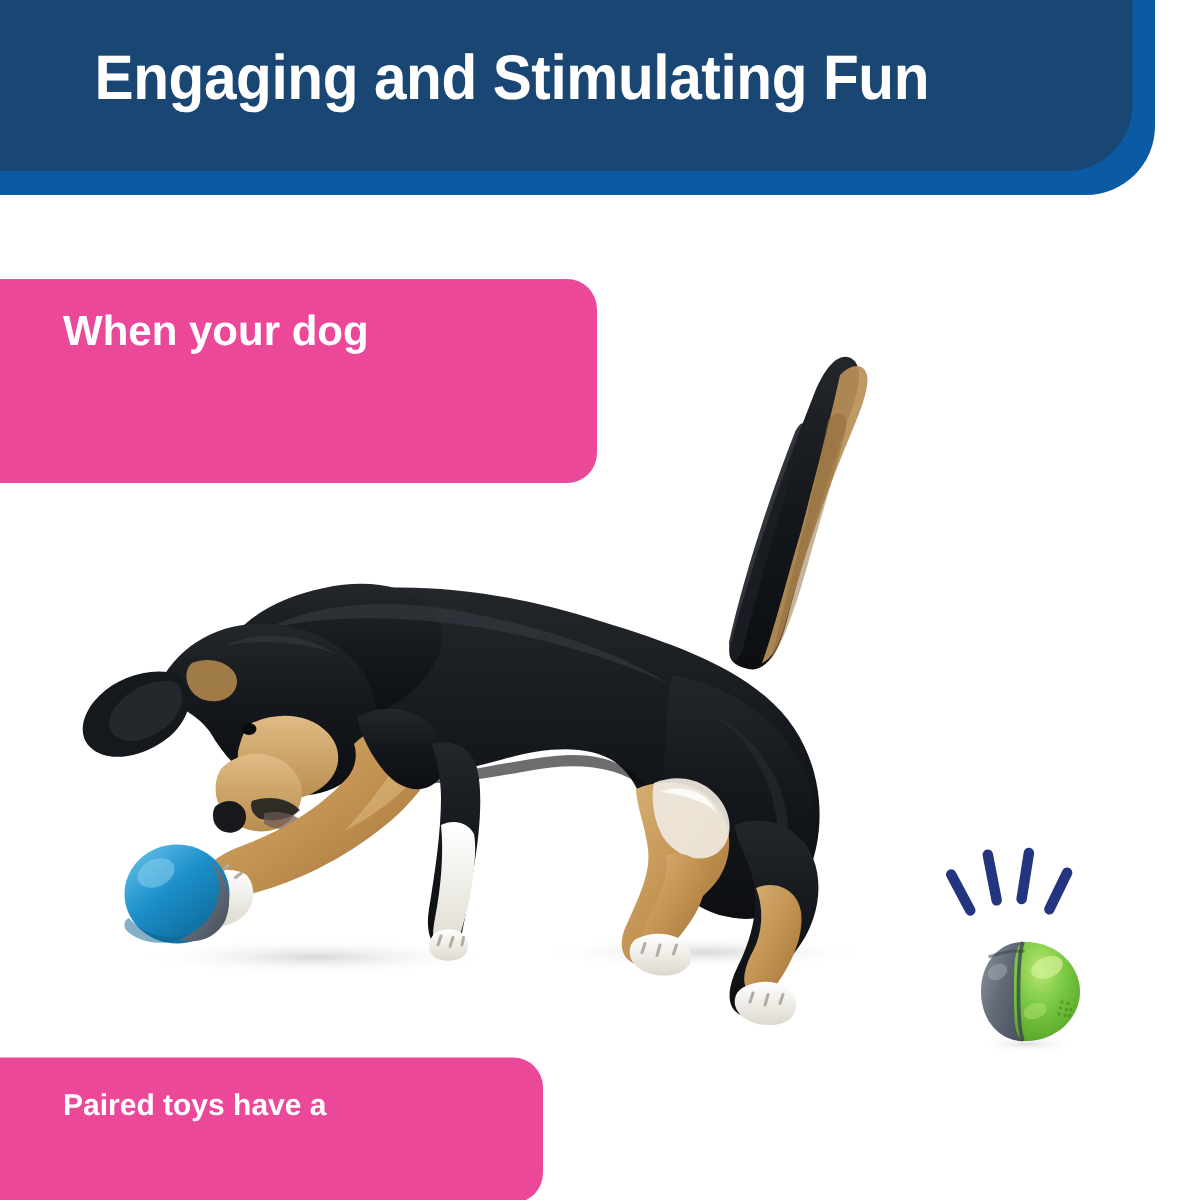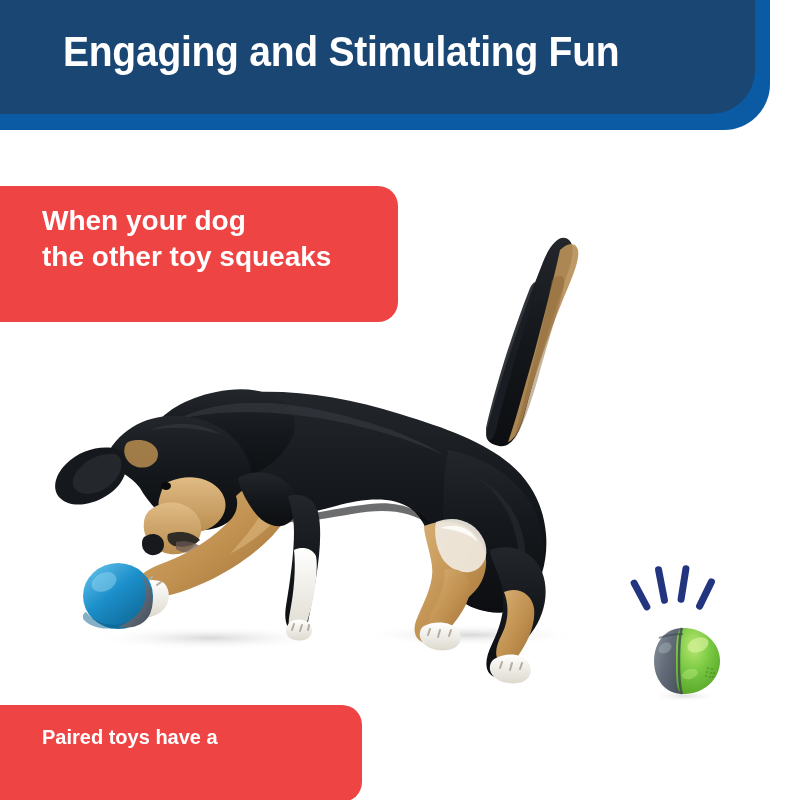--- a/index.html
+++ b/index.html
@@ -60,21 +60,21 @@
     font-weight: bold;
     letter-spacing: -0.3px;
     white-space: nowrap;
     transform: scaleX(0.93);
     transform-origin: left top;
   }
 
   
   .callout {
     position: absolute;
-    background: #ef4444;
+    background: #ec4899;
     color: #ffffff;
     font-weight: bold;
     border-top-right-radius: 20px;
     border-bottom-right-radius: 20px;
     box-sizing: border-box;
   }
   .callout .line {
     white-space: nowrap;
   }
   #callout-top {
@@ -374,20 +374,19 @@
         <circle cx="78" cy="64" r="1.1"></circle>
           <circle cx="82" cy="65" r="1.1"></circle>
         <circle cx="86" cy="61" r="1.1"></circle>
           <circle cx="85" cy="65" r="1.1"></circle>
       </g>
     </svg>
   </div>
 
   <div class="callout" id="callout-top">
     <div class="line">When your dog</div>
-    <div class="line">the other toy squeaks</div>
   </div>
 
   <div class="callout" id="callout-bottom">
     <div class="line">Paired toys have a</div>
   </div>
 
 </div>
 
 </body></html>

